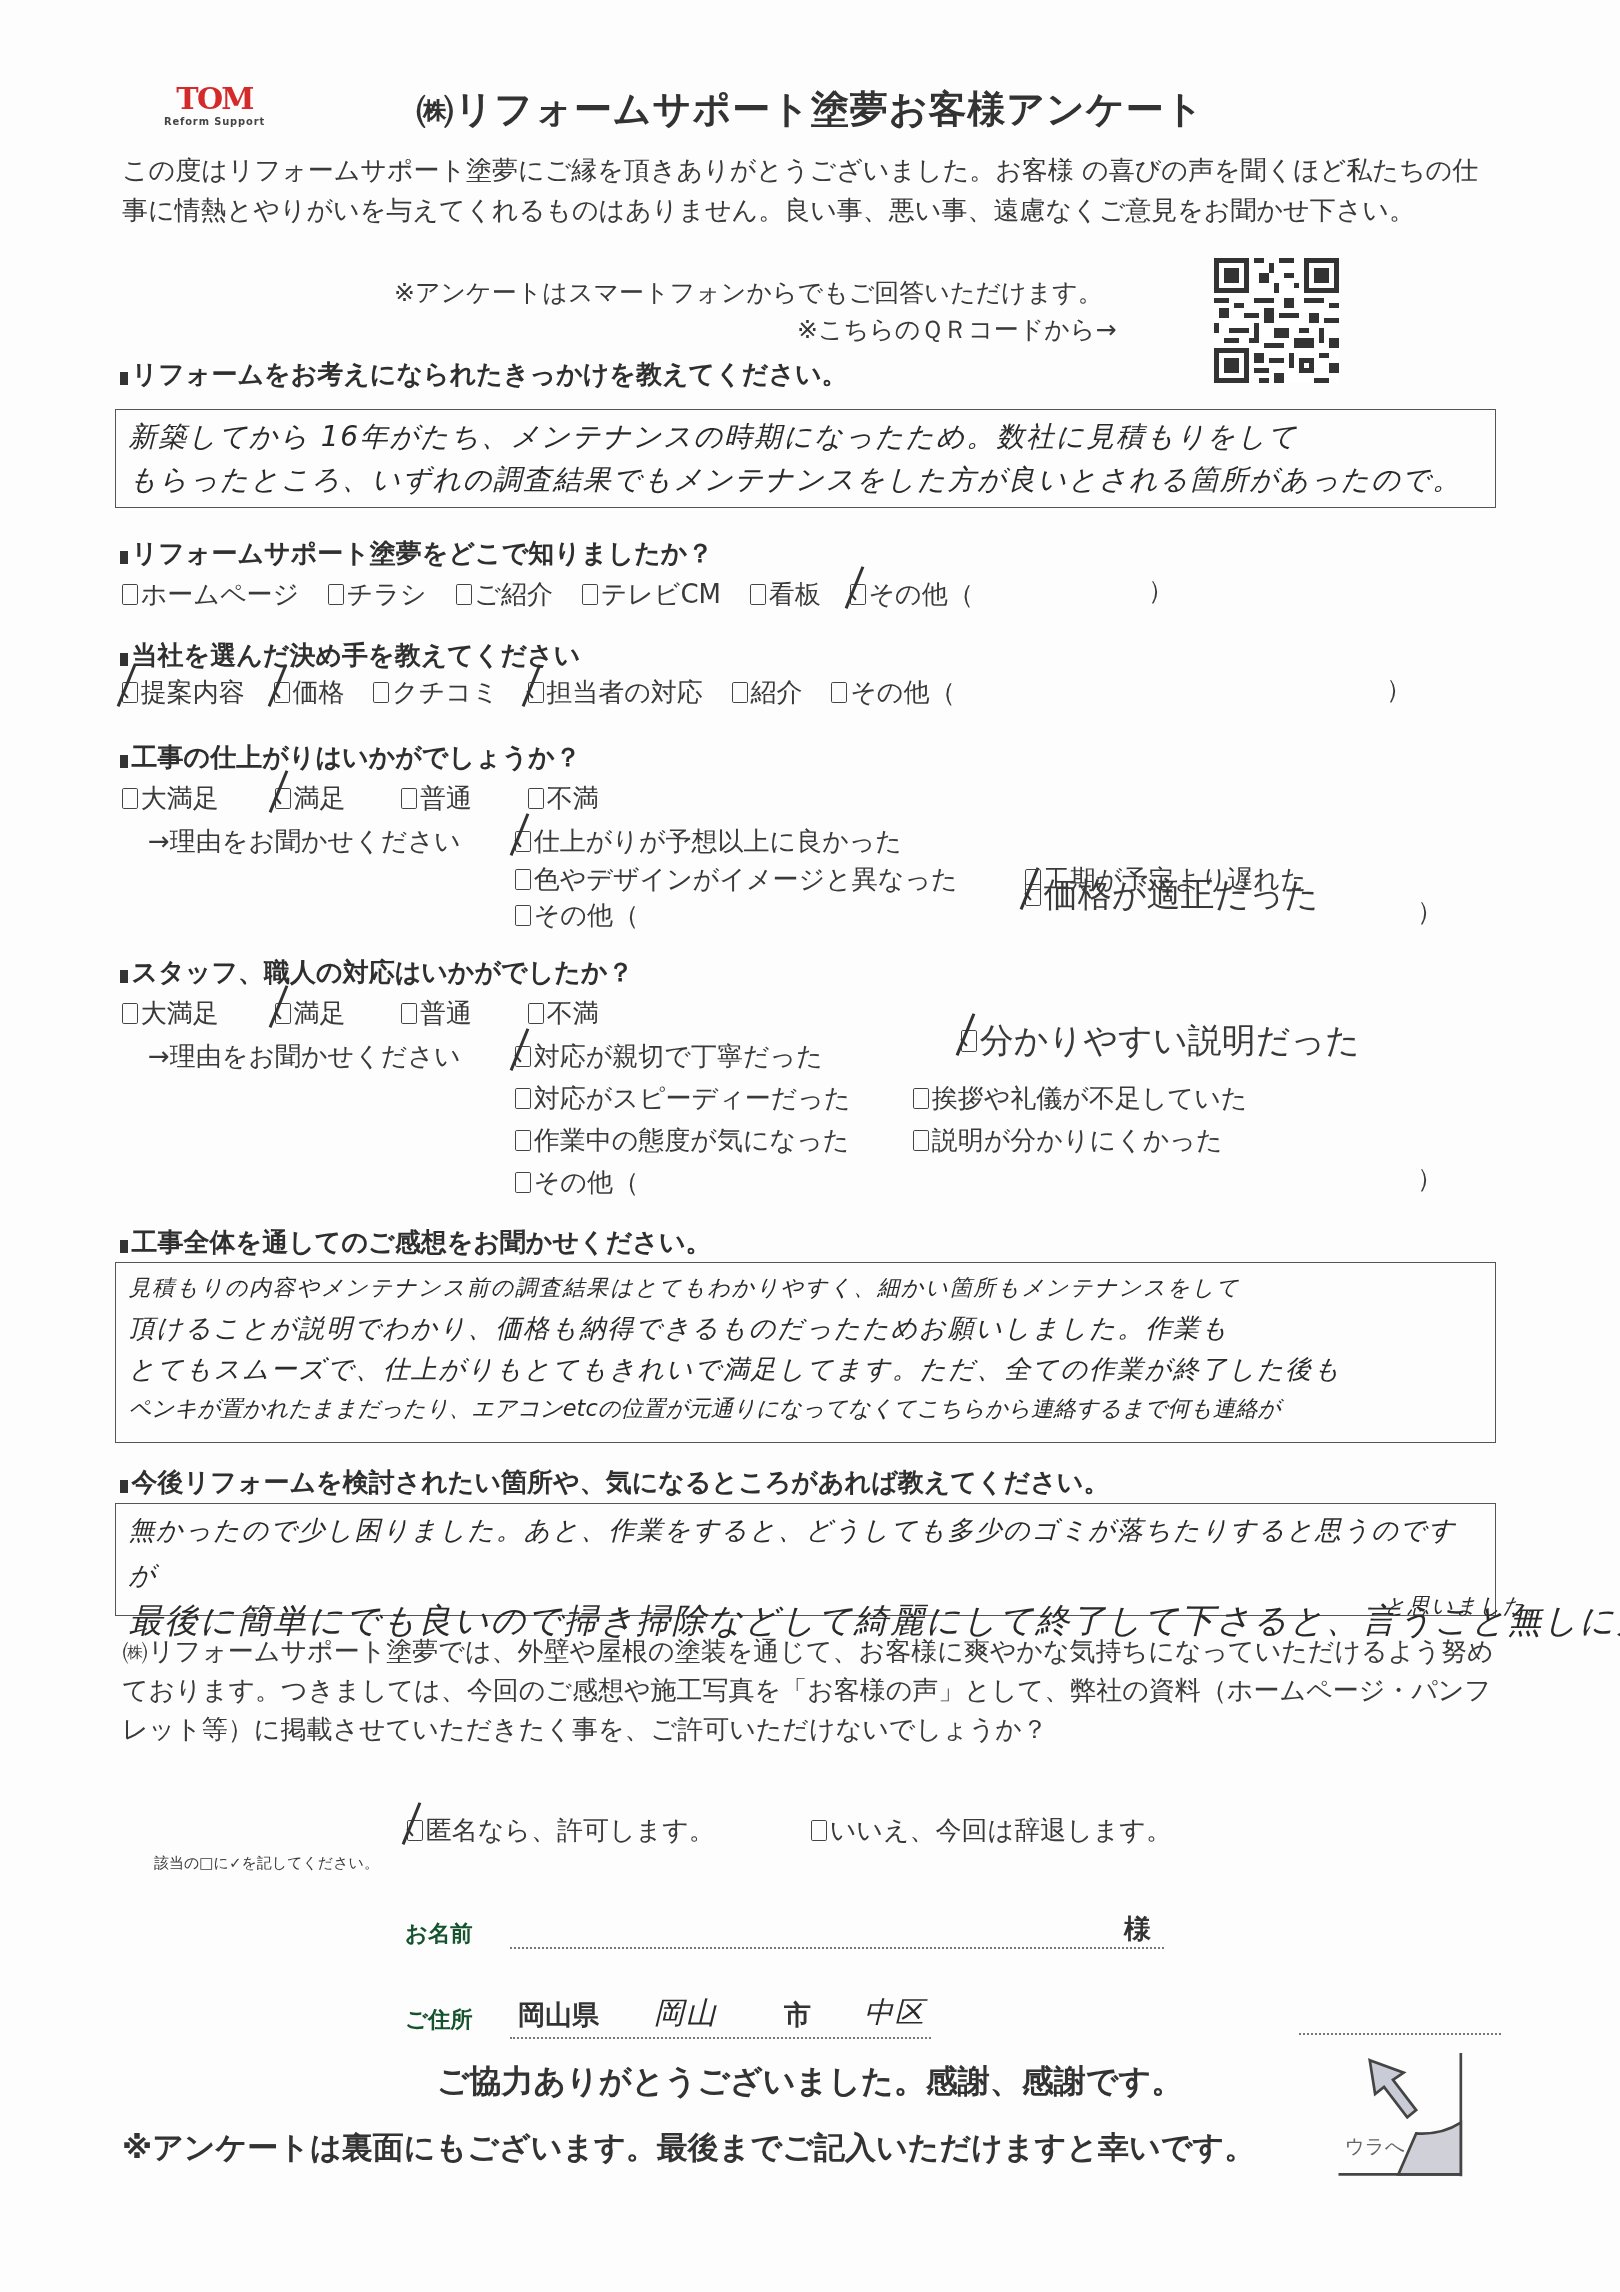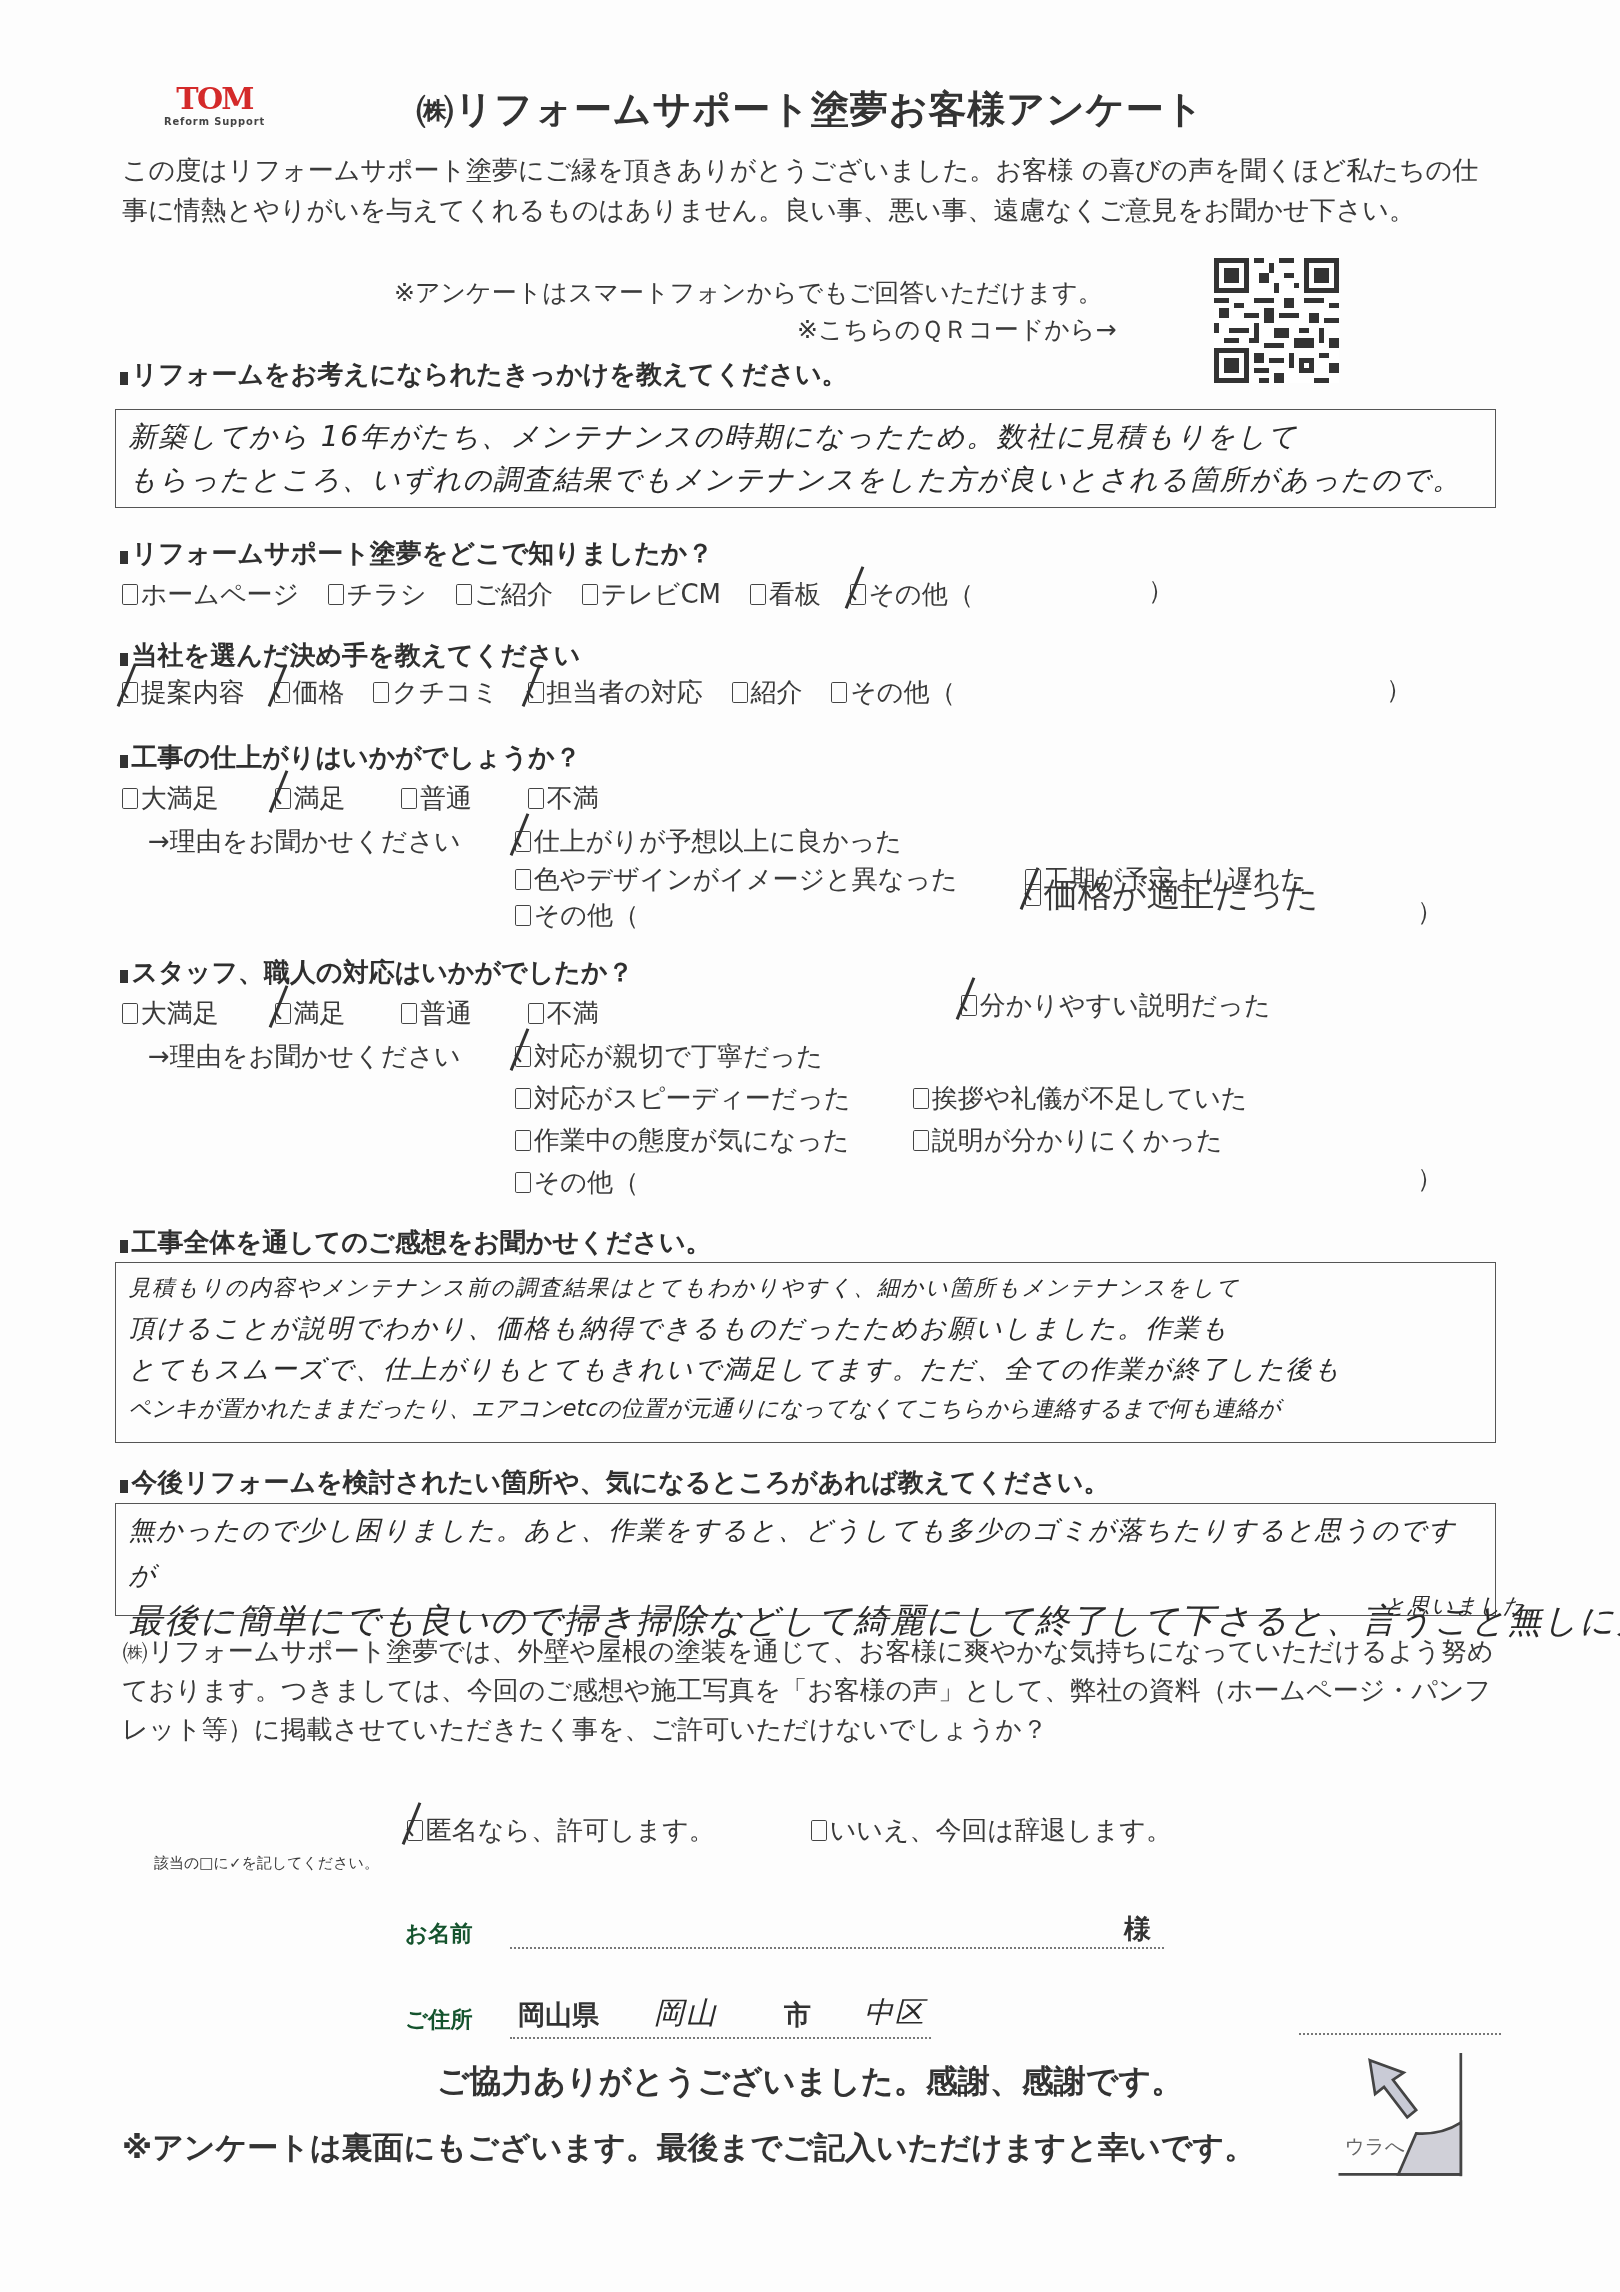--- a/index.html
+++ b/index.html
@@ -227,21 +227,21 @@
   <label class="opt">
       <span class="cb"></span>
       <span>不満</span>
     </label>
 </div>
 <div class="abs reason-label" style="left:148px;top:1039px;">→理由をお聞かせください</div>
 <div class="row" style="left:515px;top:1039px;font-size:26px;">
     <span class="cb checked"></span>
     <span>対応が親切で丁寧だった</span>
   </div>
-<div class="row" style="left:913px;top:988px;font-size:26px;padding-left:48px;">
+<div class="row" style="left:913px;top:1018px;font-size:34px;padding-left:48px;">
     <span class="cb checked"></span>
     <span>分かりやすい説明だった</span>
   </div>
 <div class="row" style="left:515px;top:1081px;font-size:26px;">
     <span class="cb"></span>
     <span>対応がスピーディーだった</span>
   </div>
 <div class="row" style="left:913px;top:1081px;font-size:26px;">
     <span class="cb"></span>
     <span>挨拶や礼儀が不足していた</span>

